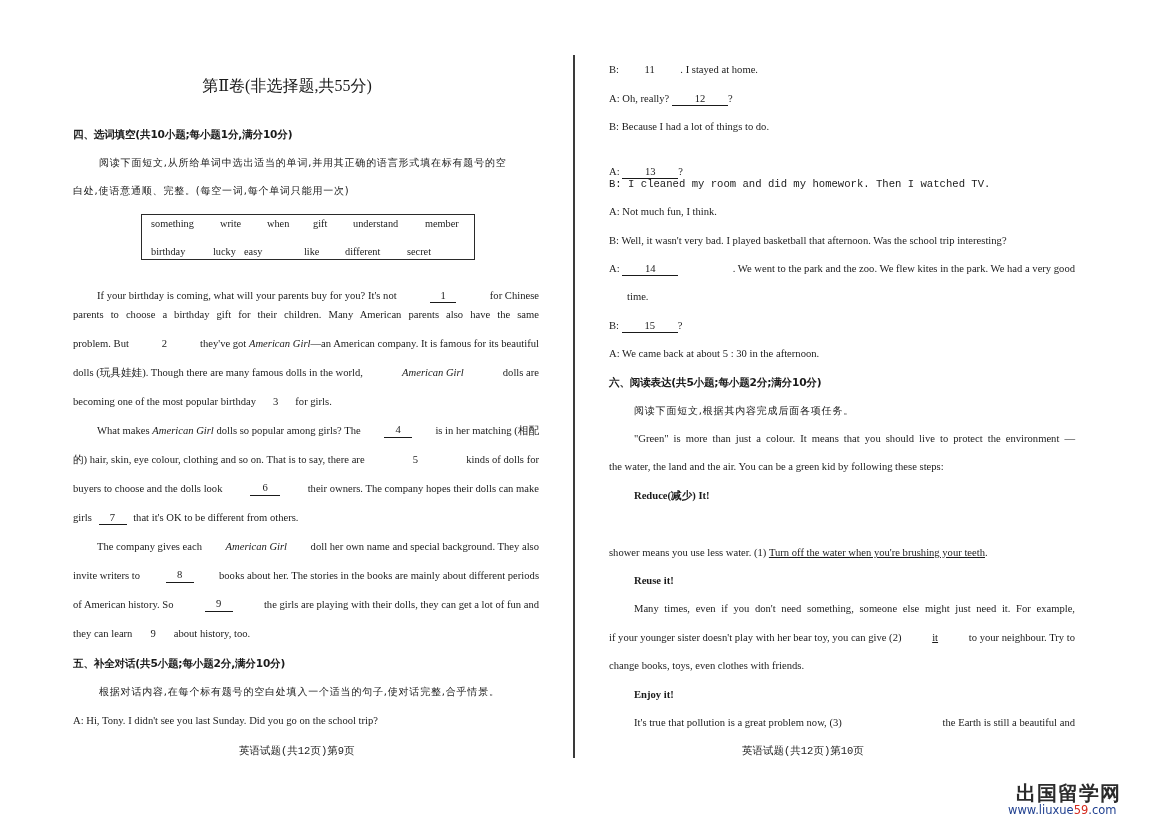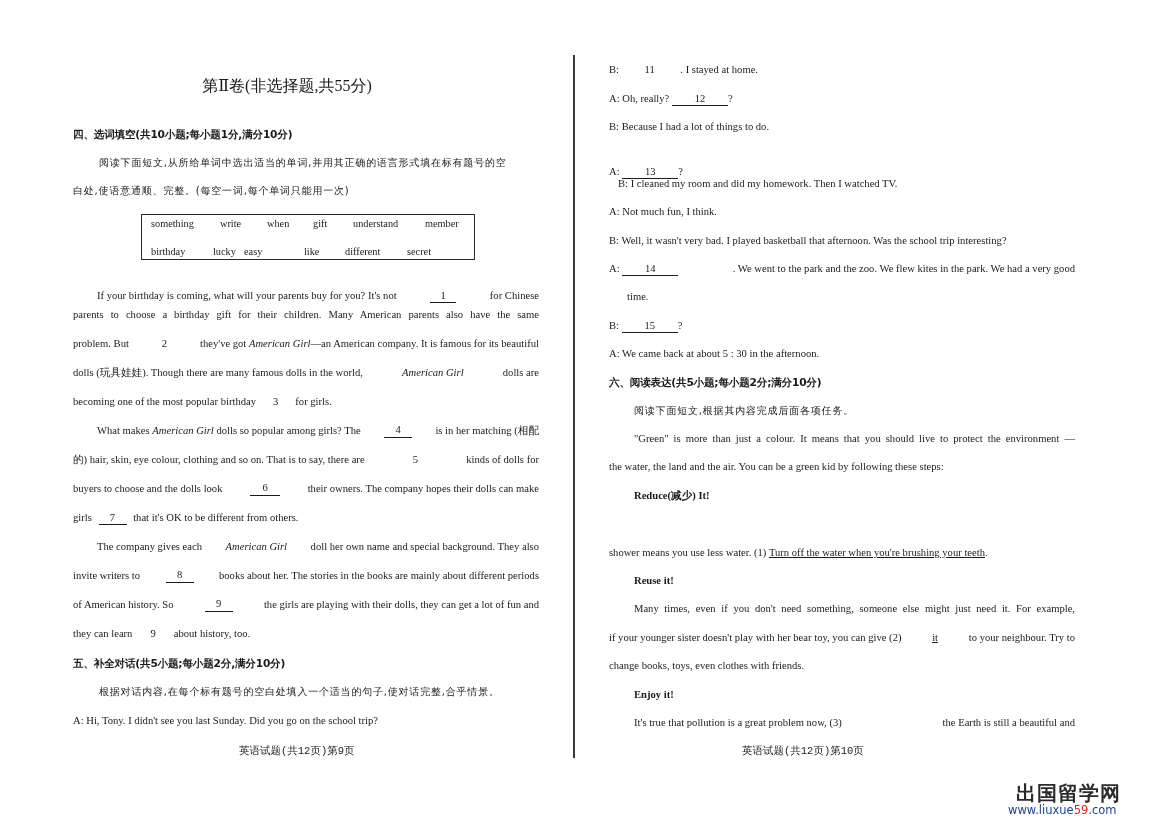--- a/index.html
+++ b/index.html
@@ -146,21 +146,21 @@
     <span class="blank" style="width:56px;">12</span><span>?</span>
   </div>
   <div class="line" style="left:34px; top:120px;">
     <span>B:</span>
     <span>Because I had a lot of things to do.</span>
   </div>
   <div class="line" style="left:34px; top:149px;margin-top:16px;">
     <span>A:</span>
     <span class="blank" style="width:56px;">13</span><span>?</span>
   </div>
-  <div class="line" style="left:43px; top:177px;">
+  <div class="line" style="left:34px; top:177px;font-family:Liberation Mono, monospace;">
     <span>B:</span>
     <span>I cleaned my room and did my homework.  Then I watched TV.</span>
   </div>
   <div class="line" style="left:34px; top:205px;">
     <span>A:</span>
     <span>Not much fun, I think.</span>
   </div>
   <div class="line" style="left:34px; top:234px;">
     <span>B:</span>
     <span>Well, it wasn't very bad.  I played basketball that afternoon.  Was the school trip interesting?</span>

